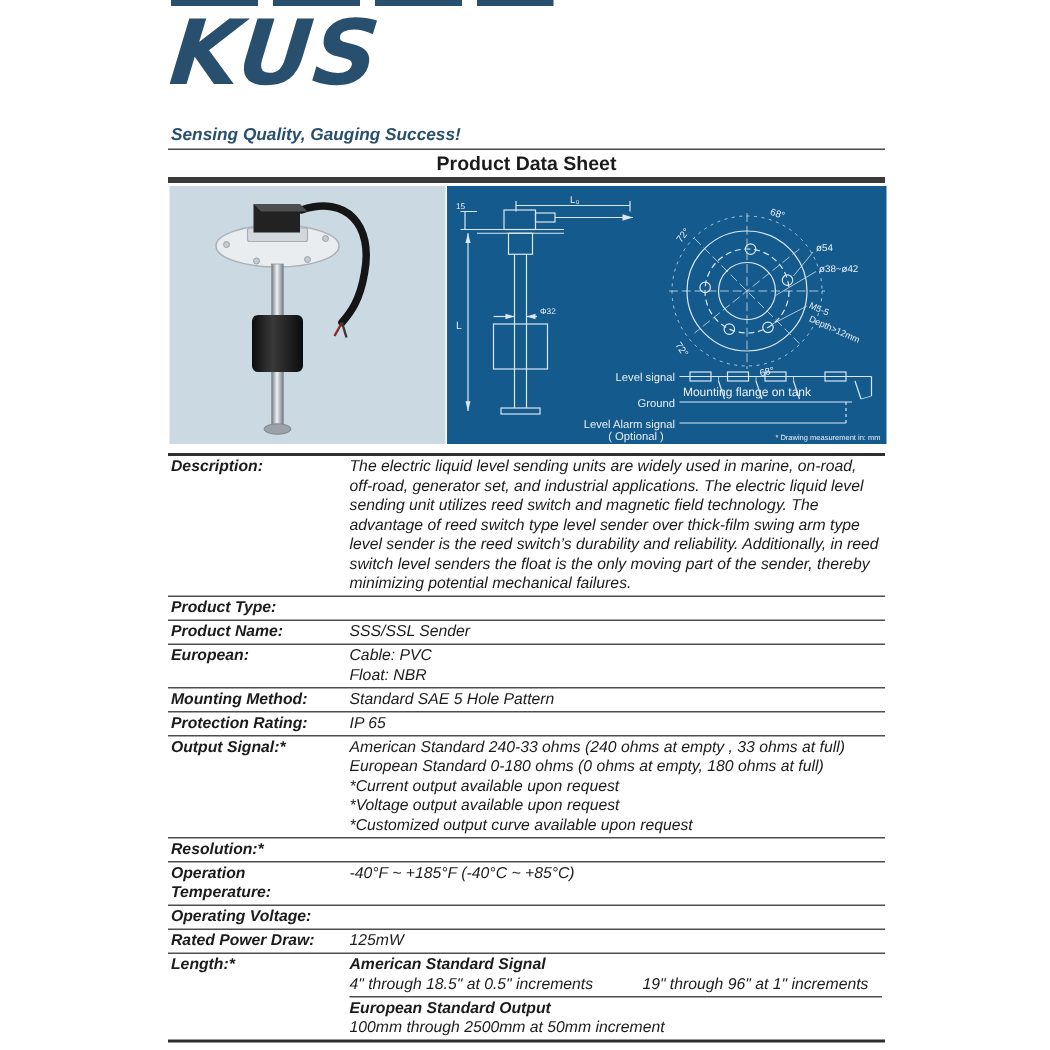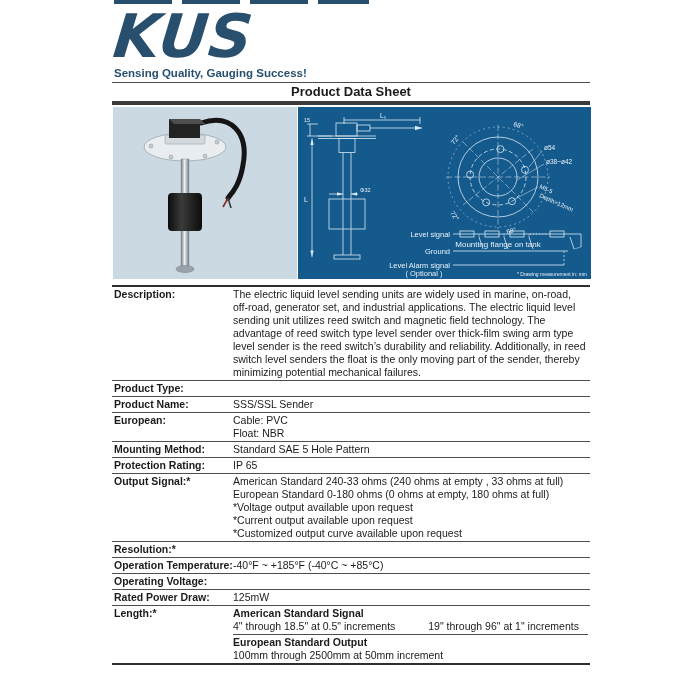--- a/index.html
+++ b/index.html
@@ -16,41 +16,41 @@
     background:repeating-linear-gradient(90deg,#28506e 0 58px,transparent 58px 68px);
   }
   .logo-block { padding:2px 0 0 2px; }
   .logo-text {
     font-family:"DejaVu Sans", sans-serif;
     font-weight:bold; font-style:italic;
     font-size:60px; line-height:60px; letter-spacing:1px;
     color:#28506e; transform:skewX(-6deg); display:inline-block;
   }
   .logo-tagline {
-    font-weight:bold; font-size:11.5px; color:#28506e;
-    margin-top:1px;
+    font-weight:bold; font-style:italic; font-size:11.5px; color:#28506e;
+    margin-top:18px;
   }
 
   
   .pds-header {
     margin-top:3px;
     border-top:1px solid #4a4a4a;
     border-bottom:4px solid #3a3a3a;
     text-align:center; font-weight:bold; font-size:13px;
     padding:1px 0 2px 0;
   }
 
   
   .figure-row { display:flex; margin-top:2px; height:174px; }
   .photo-panel { width:184px; height:172px; background:#cbd9e3; margin-left:1px; }
   .diagram-panel { flex:1; height:172px; background:#155a8d; margin-left:1px; }
   svg text { font-family:"Liberation Sans", sans-serif; }
 
   
-  .spec-table { margin-top:4px; border-bottom:2.5px solid #2e2e2e; font-size:10.5px; line-height:13px; }
+  .spec-table { margin-top:4px; border-bottom:2.5px solid #2e2e2e; font-size:10.5px; line-height:13px;font-style:italic; }
   .srow { display:flex; border-top:1.5px solid #4e4e4e; padding:1px 0; }
   .srow:first-child { border-top:2px solid #2e2e2e; }
   .srow-label { width:121px; font-weight:bold; flex:none; padding-left:2px; }
   .srow-value { flex:1; padding-right:2px; }
   .bold { font-weight:bold; }
   .inner-divider { border-top:1px solid #4e4e4e; margin:1px 0; }
   .two-col { display:flex; }
   .two-col .c1 { width:55%; }
   .two-col .c2 { flex:1; }
 </style>
@@ -242,22 +242,22 @@
       <div class="srow">
         <div class="srow-label">Protection Rating:</div>
         <div class="srow-value">IP 65</div>
       </div>
 
       <div class="srow">
         <div class="srow-label">Output Signal:*</div>
         <div class="srow-value">
           <div>American Standard 240-33 ohms (240 ohms at empty ,  33 ohms at full)</div>
           <div>European Standard 0-180 ohms (0 ohms at empty, 180 ohms at full)</div>
+          <div>*Current output available upon request</div>
           <div>*Voltage output available upon request</div>
-          <div>*Current output available upon request</div>
           <div>*Customized output curve available upon request</div>
         </div>
       </div>
 
       <div class="srow">
         <div class="srow-label">Resolution:*</div>
       </div>
 
       <div class="srow">
         <div class="srow-label">Operation Temperature:</div>

